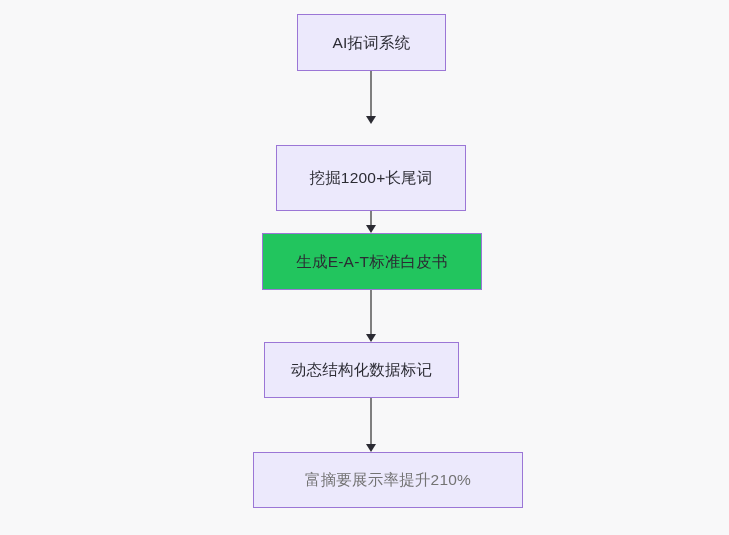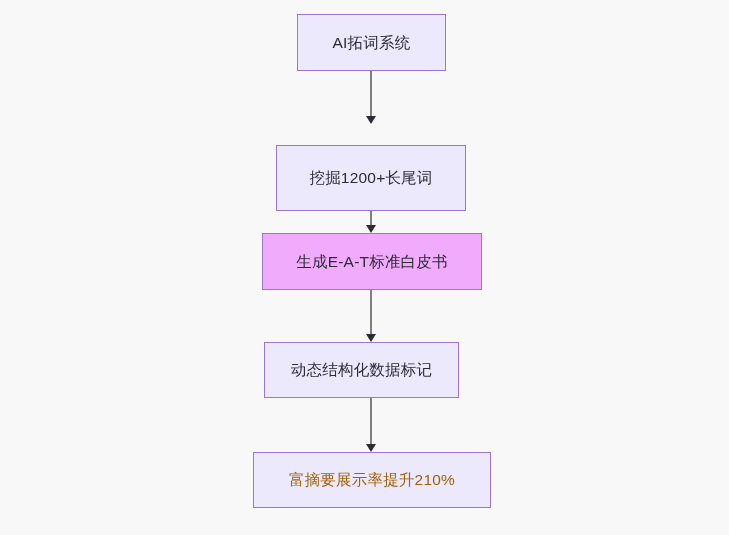--- a/index.html
+++ b/index.html
@@ -78,23 +78,23 @@
     <div class="edge-line" style="height: 46px; background: rgb(127, 127, 127);"></div>
     <div class="edge-head" style="top: 46px; border-top-color: rgb(43, 43, 51);"></div>
   </div>
 
   <div class="node" id="node-1" style="left: 297px; top: 14px; width: 149px; height: 57px; background: rgb(236, 233, 252); border-color: rgb(155, 118, 214); color: rgb(43, 43, 51);">
     <span class="node-label">AI拓词系统</span>
   </div>
   <div class="node" id="node-2" style="left: 276px; top: 124px; width: 190px; height: 66px; background: rgb(236, 233, 252); border-color: rgb(155, 118, 214); color: rgb(43, 43, 51); margin-top: 21px;">
     <span class="node-label">挖掘1200+长尾词</span>
   </div>
-  <div class="node" id="node-3" style="left: 262px; top: 233px; width: 220px; height: 57px; background: #f0abfc; border-color: rgb(155, 118, 214); color: rgb(43, 43, 51);">
+  <div class="node" id="node-3" style="left: 262px; top: 233px; width: 220px; height: 57px; background: #22c55e; border-color: rgb(155, 118, 214); color: rgb(43, 43, 51);">
     <span class="node-label">生成E-A-T标准白皮书</span>
   </div>
   <div class="node" id="node-4" style="left: 264px; top: 342px; width: 195px; height: 56px; background: rgb(236, 233, 252); border-color: rgb(155, 118, 214); color: rgb(43, 43, 51);">
     <span class="node-label">动态结构化数据标记</span>
   </div>
-  <div class="node" id="node-5" style="left: 253px; top: 452px; width: 238px; height: 56px; background: rgb(236, 233, 252); border-color: rgb(155, 118, 214); color: #a16207;">
+  <div class="node" id="node-5" style="left: 253px; top: 452px; width: 270px; height: 56px; background: rgb(236, 233, 252); border-color: rgb(155, 118, 214); color: #737373;">
     <span class="node-label">富摘要展示率提升210%</span>
   </div>
 
 </div>
 
 </body></html>

